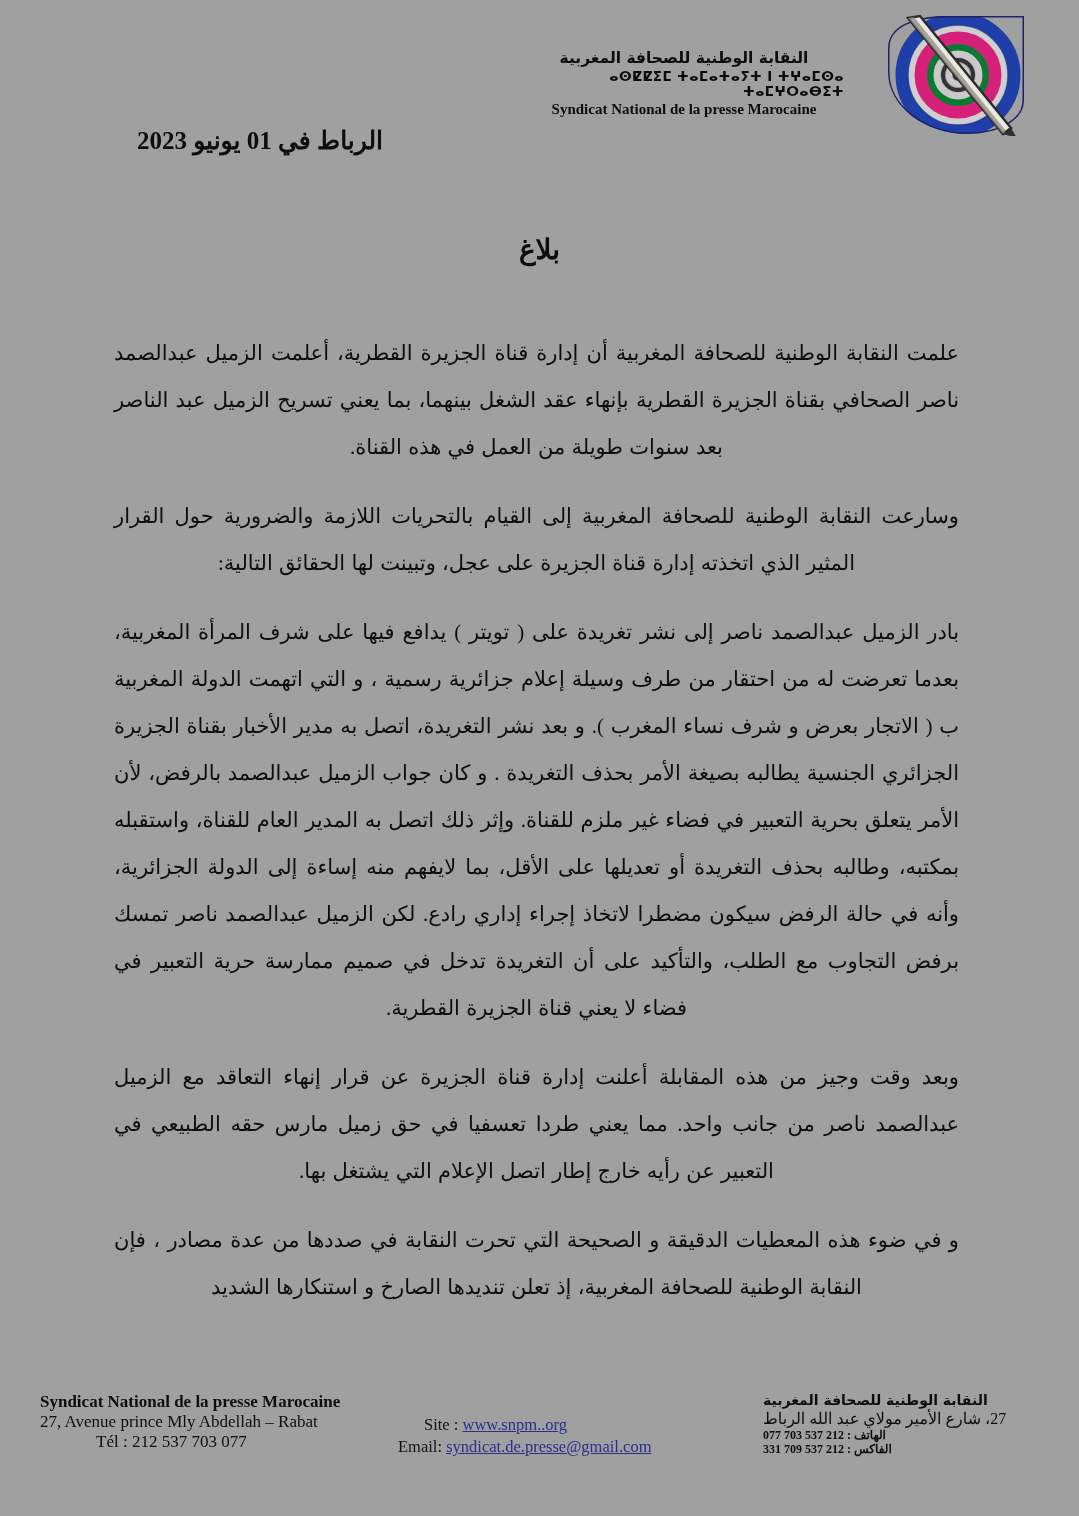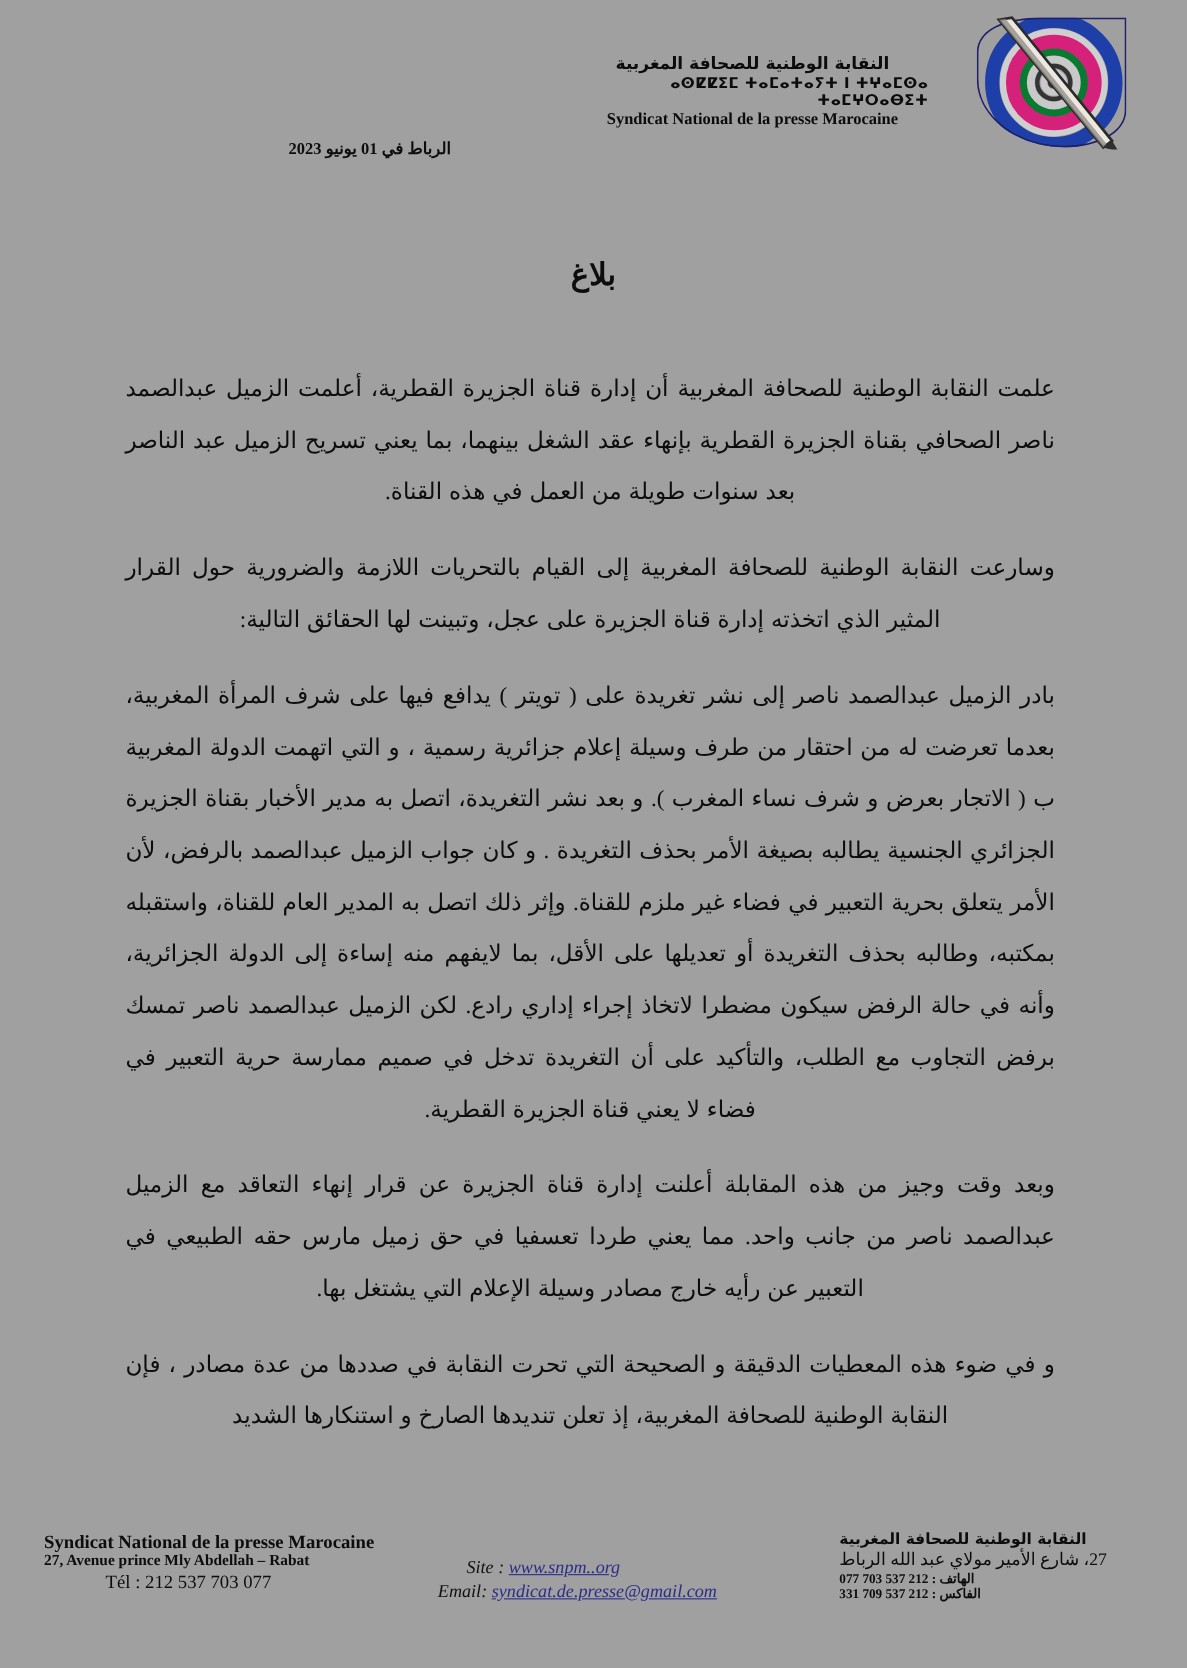--- a/index.html
+++ b/index.html
@@ -67,22 +67,22 @@
     width: 180px;
     height: 122px;
   }
 
   
   #dateline {
     position: absolute;
     top: 126px;
     left: 110px;
     width: 300px;
-    text-align: right;
-    font-size: 15px;
+    text-align: center;
+    font-size: 25px;
     font-weight: bold;
     direction: rtl;
     font-family: "Liberation Serif", "DejaVu Serif", serif;
   }
 
   
   #doc-title {
     position: absolute;
     top: 214px;
     left: 0;
@@ -130,39 +130,38 @@
     direction: ltr;
     text-align: left;
     font-family: "Liberation Serif", "DejaVu Serif", serif;
     line-height: 1.18;
   }
   .f-left-org {
     font-size: 17px;
     font-weight: bold;
   }
   .f-left-addr {
-    font-size: 14px;
-    font-weight: bold;
+    font-size: 17px;
+    font-weight: normal;
   }
   .f-left-tel, .f-left-fax {
     font-size: 17px;
     font-weight: normal;
     padding-left: 56px;
   }
 
   #footer-center {
     position: absolute;
     left: 398px;
     top: 22px;
     width: 300px;
     direction: ltr;
     font-family: "Liberation Serif", "DejaVu Serif", serif;
     font-size: 16.5px;
     line-height: 1.33;
-    font-style: italic;
   }
   .f-row { white-space: nowrap; }
   .f-row .lbl { color: #121212; }
   .f-link {
     color: #2c2c8c;
     text-decoration: underline;
   }
   #site-row { padding-left: 26px; }
 
   #footer-right {
@@ -233,21 +232,21 @@
 </div>
 
 <div id="dateline">الرباط في 01 يونيو 2023</div>
 
 <h1 id="doc-title">بلاغ</h1>
 
 <div id="body-copy">
   <p class="para">علمت النقابة الوطنية للصحافة المغربية أن إدارة قناة الجزيرة القطرية، أعلمت الزميل عبدالصمد ناصر الصحافي بقناة الجزيرة القطرية بإنهاء عقد الشغل بينهما، بما يعني تسريح الزميل عبد الناصر بعد سنوات طويلة من العمل في هذه القناة.</p>
   <p class="para">وسارعت النقابة الوطنية للصحافة المغربية إلى القيام بالتحريات اللازمة والضرورية حول القرار المثير الذي اتخذته إدارة قناة الجزيرة على عجل، وتبينت لها الحقائق التالية:</p>
   <p class="para">بادر الزميل عبدالصمد ناصر إلى نشر تغريدة على ( تويتر ) يدافع فيها على شرف المرأة المغربية، بعدما تعرضت له من احتقار من طرف وسيلة إعلام جزائرية رسمية ، و التي اتهمت الدولة المغربية ب ( الاتجار بعرض و شرف نساء المغرب ). و بعد نشر التغريدة، اتصل به مدير الأخبار بقناة الجزيرة الجزائري الجنسية يطالبه بصيغة الأمر بحذف التغريدة . و كان جواب الزميل عبدالصمد بالرفض، لأن الأمر يتعلق بحرية التعبير في فضاء غير ملزم للقناة. وإثر ذلك اتصل به المدير العام للقناة، واستقبله بمكتبه، وطالبه بحذف التغريدة أو تعديلها على الأقل، بما لايفهم منه إساءة إلى الدولة الجزائرية، وأنه في حالة الرفض سيكون مضطرا لاتخاذ إجراء إداري رادع. لكن الزميل عبدالصمد ناصر تمسك برفض التجاوب مع الطلب، والتأكيد على أن التغريدة تدخل في صميم ممارسة حرية التعبير في فضاء لا يعني قناة الجزيرة القطرية.</p>
-  <p class="para">وبعد وقت وجيز من هذه المقابلة أعلنت إدارة قناة الجزيرة عن قرار إنهاء التعاقد مع الزميل عبدالصمد ناصر من جانب واحد. مما يعني طردا تعسفيا في حق زميل مارس حقه الطبيعي في التعبير عن رأيه خارج مصادر وسيلة الإعلام التي يشتغل بها.</p>
+  <p class="para">وبعد وقت وجيز من هذه المقابلة أعلنت إدارة قناة الجزيرة عن قرار إنهاء التعاقد مع الزميل عبدالصمد ناصر من جانب واحد. مما يعني طردا تعسفيا في حق زميل مارس حقه الطبيعي في التعبير عن رأيه خارج إطار اتصل الإعلام التي يشتغل بها.</p>
   <p class="para">و في ضوء هذه المعطيات الدقيقة و الصحيحة التي تحرت النقابة في صددها من عدة مصادر ، فإن النقابة الوطنية للصحافة المغربية، إذ تعلن تنديدها الصارخ و استنكارها الشديد</p>
 </div>
 
 <div id="footer">
 
   <div id="footer-left">
     <div class="f-left-org">Syndicat National de la presse Marocaine</div>
     <div class="f-left-addr">27, Avenue prince Mly Abdellah – Rabat</div>
     <div class="f-left-tel">Tél  : 212 537 703 077</div>
   </div>

